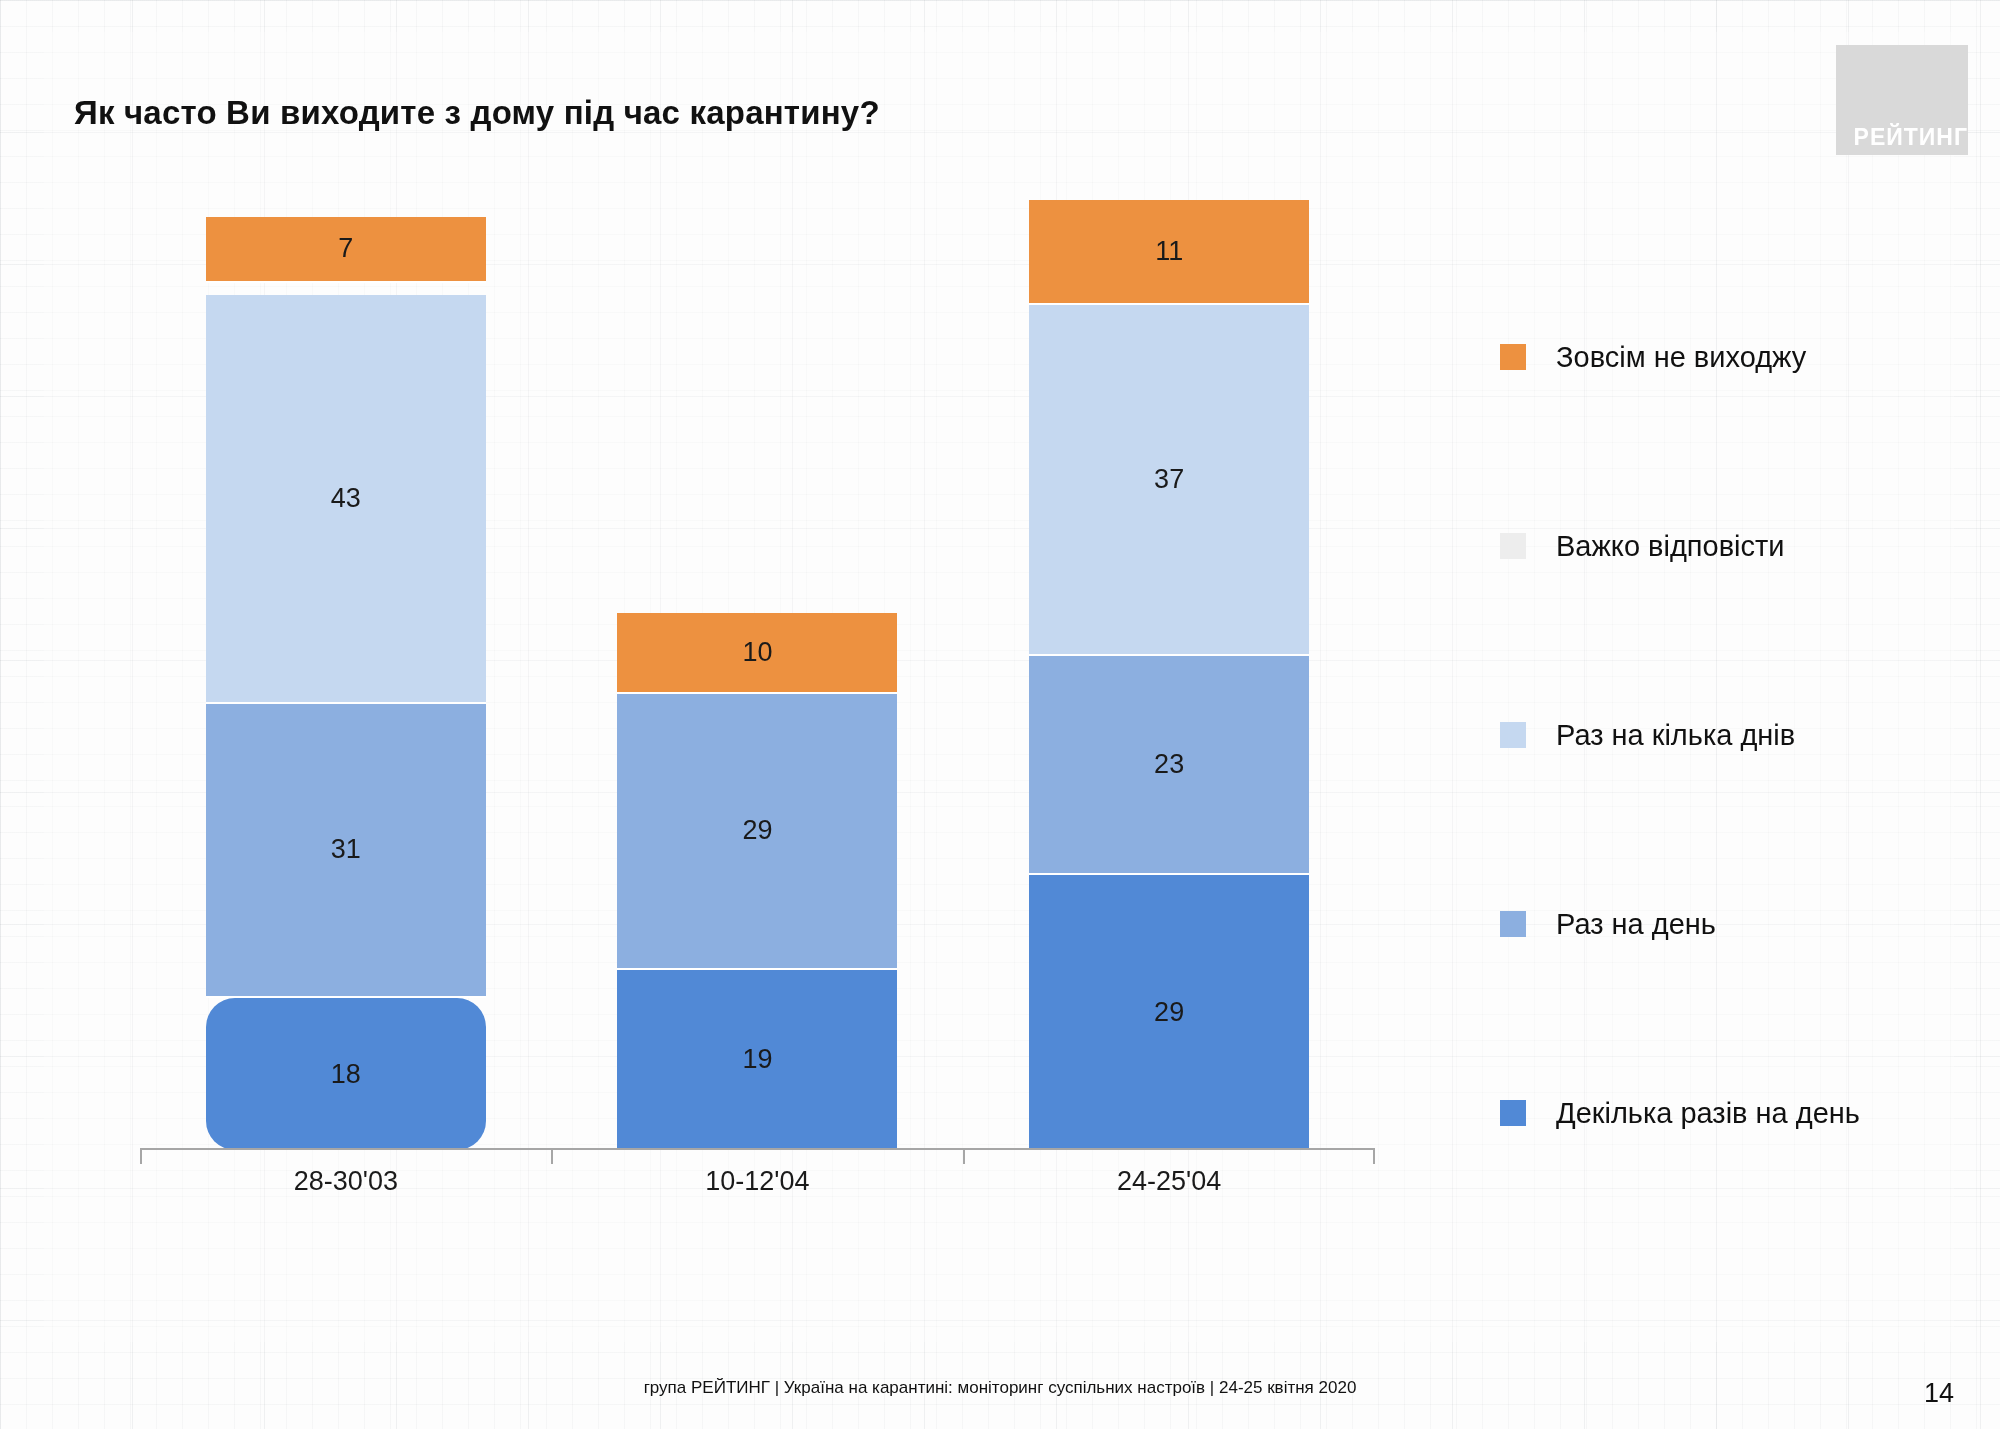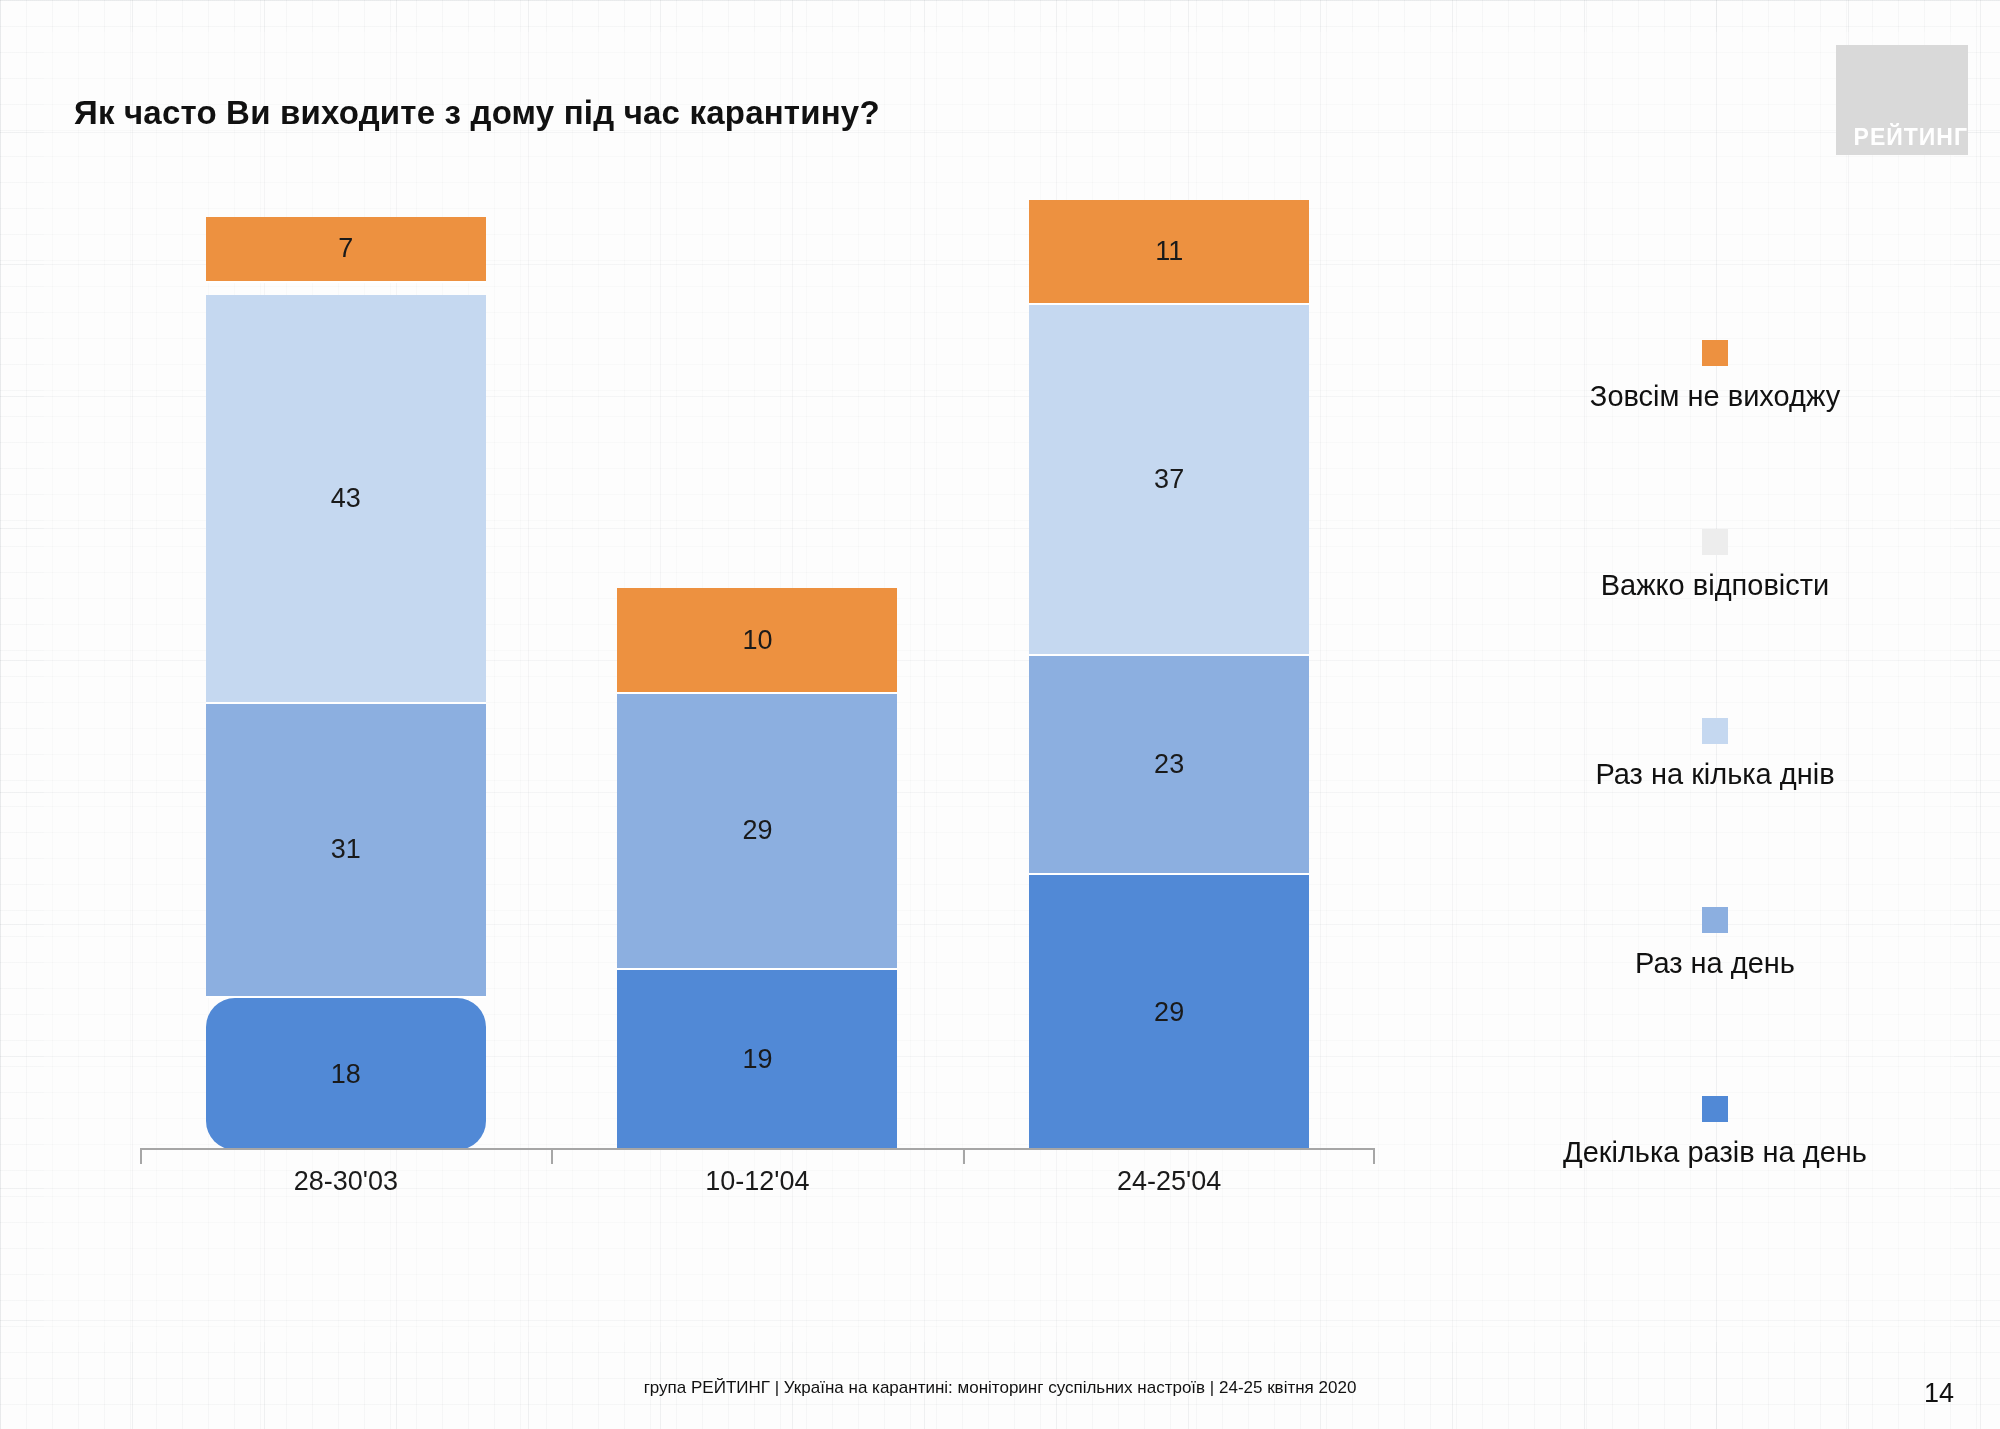--- a/index.html
+++ b/index.html
@@ -158,23 +158,22 @@
     top: 340px;
     width: 430px;
     height: 790px;
     display: flex;
     flex-direction: column;
     justify-content: space-between;
   }
   .legend-item {
     display: flex;
     align-items: center;
-    gap: 14px;
+    gap: 30px;
     height: 34px;
-    flex-direction: column;
   }
   .legend-swatch {
     width: 26px;
     height: 26px;
     flex: 0 0 26px;
   }
   .legend-label {
     font-size: 29px;
     color: #111111;
     white-space: nowrap;
@@ -224,21 +223,21 @@
             <div class="seg" style="background: rgb(140, 175, 224); height: 294.5px;">
               <span>31</span>
             </div>
             <div class="seg" style="background: rgb(81, 137, 214); height: 152px; border-radius: 29px;">
               <span>18</span>
             </div>
           </div>
         </div>
         <div class="bar-group">
           <div class="bar">
-            <div class="seg" style="background: rgb(237, 145, 64); height: 106px;">
+            <div class="seg" style="background: rgb(237, 145, 64); height: 81px;">
               <span>10</span>
             </div>
             <div class="seg" style="background: rgb(140, 175, 224); height: 275.5px;">
               <span>29</span>
             </div>
             <div class="seg" style="background: rgb(81, 137, 214); height: 180.5px;">
               <span>19</span>
             </div>
           </div>
         </div>

